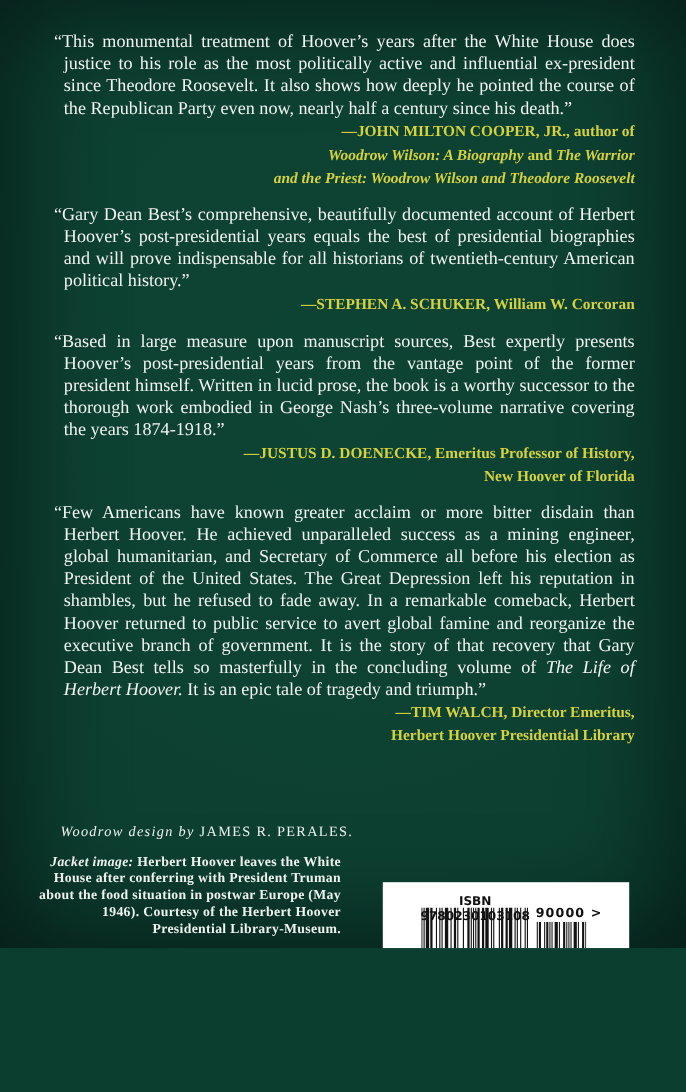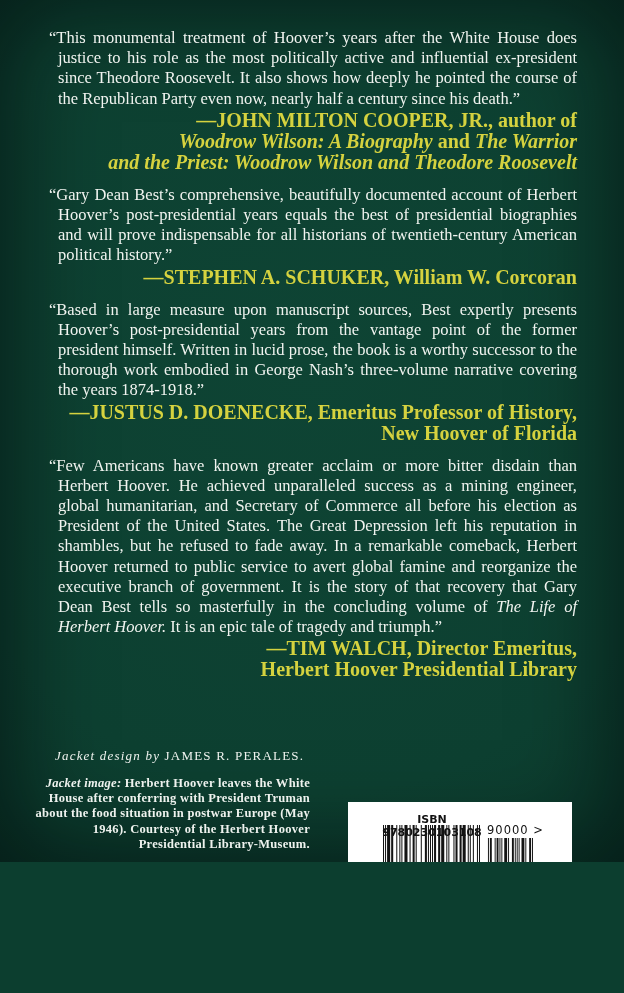--- a/index.html
+++ b/index.html
@@ -12,21 +12,21 @@
   .vignette{position:absolute;inset:0;z-index:1;pointer-events:none;
     box-shadow:inset 0 0 90px 14px rgba(0,5,8,0.55);}
   .quotes-wrap{position:absolute;z-index:2;left:55px;right:47px;top:28px;}
   .quote{margin-bottom:12px;}
   .quote-body{
     margin:0;font-size:16.5px;line-height:20.2px;text-align:justify;
     color:#f1f4f0;padding-left:3px;text-indent:-9px;
   }
   .quote-attr{margin-top:1px;}
   .attr-line{
-    font-size:20px;line-height:21px;text-align:right;
+    font-size:14px;line-height:21px;text-align:right;
     color:#d5d23f;font-weight:700;
   }
   .it{font-style:italic;}
   .design-credit{
     position:absolute;z-index:2;left:55px;top:748px;margin:0;
     color:#eef2ee;font-size:13px;letter-spacing:1.2px;
   }
   .image-credit{
     position:absolute;z-index:2;left:25px;top:776px;width:285px;margin:0;
     color:#eef2ee;font-size:12.5px;line-height:15.2px;font-weight:700;
@@ -39,21 +39,21 @@
   .barcode-box{position:absolute;z-index:3;left:348px;top:802px;width:224px;height:141px;background:#ffffff;
     font-family:"DejaVu Sans","Liberation Sans",sans-serif;}
   .isbn-label{position:absolute;top:11px;left:25px;width:118px;text-align:center;
     font-size:11px;font-weight:600;color:#111;}
   .ean-svg{position:absolute;left:35px;top:23px;width:97px;height:80px;}
   .bdigit{position:absolute;top:94px;font-size:11.5px;color:#111;background:#fff;padding:0 1px;line-height:13px;}
   .d1{left:23px;}
   .d2{left:41px;}
   .d3{left:89px;font-weight:bold;}
   .supp-label{position:absolute;top:21px;left:139px;width:56px;text-align:center;
-    font-size:11.5px;font-weight:400;color:#111;letter-spacing:1px;white-space:nowrap;}
+    font-size:11.5px;font-weight:700;color:#111;letter-spacing:1px;white-space:nowrap;}
   .supp-svg{position:absolute;left:139px;top:36px;width:46px;height:62px;}
   .website-bar{position:absolute;left:0;bottom:0;width:224px;height:21px;background:#c4b5fd;
     display:flex;align-items:center;justify-content:center;}
   .website-bar span{font-size:13px;font-weight:600;color:#1d1d1b;}
 </style>
 </head>
 <body>
 
 <div class="cover">
   <div class="vignette"></div>
@@ -82,21 +82,21 @@
       </div>
       <div class="quote">
         <p class="quote-body"><span>“Few Americans have known greater acclaim or more bitter disdain than Herbert Hoover. He achieved unparalleled success as a mining engineer, global humanitarian, and Secretary of Commerce all before his election as President of the United States. The Great Depression left his reputation in shambles, but he refused to fade away. In a remarkable comeback, Herbert Hoover returned to public service to avert global famine and reorganize the executive branch of government. It is the story of that recovery that Gary Dean Best tells so masterfully in the concluding volume of </span><span class="it">The Life of Herbert Hoover.</span><span> It is an epic tale of tragedy and triumph.”</span></p>
         <div class="quote-attr">
           <div class="attr-line"><span>—TIM WALCH, Director Emeritus,</span></div>
           <div class="attr-line"><span>Herbert Hoover Presidential Library</span></div>
         </div>
       </div>
     </section>
 
-  <p class="design-credit" id="design-credit"><span class="it">Jacket design by </span><span>JAMES R. PERALES.</span></p>
+  <p class="design-credit" id="design-credit"><span class="it">Woodrow design by </span><span>JAMES R. PERALES.</span></p>
   <p class="image-credit" id="image-credit"><span class="it">Jacket image: </span><span>Herbert Hoover leaves the White House after conferring with President Truman about the food situation in postwar Europe (May 1946). Courtesy of the Herbert Hoover Presidential Library-Museum.</span></p>
 
   <div class="logo">
     <div class="logo-line1">palgrave</div>
     <div class="logo-line2">macmillan</div>
   </div>
 
   <div class="barcode-box">
     <div class="isbn-label">ISBN 9780230103108</div>
     <svg class="ean-svg" id="ean-svg" viewBox="0 0 95 80" preserveAspectRatio="none">

